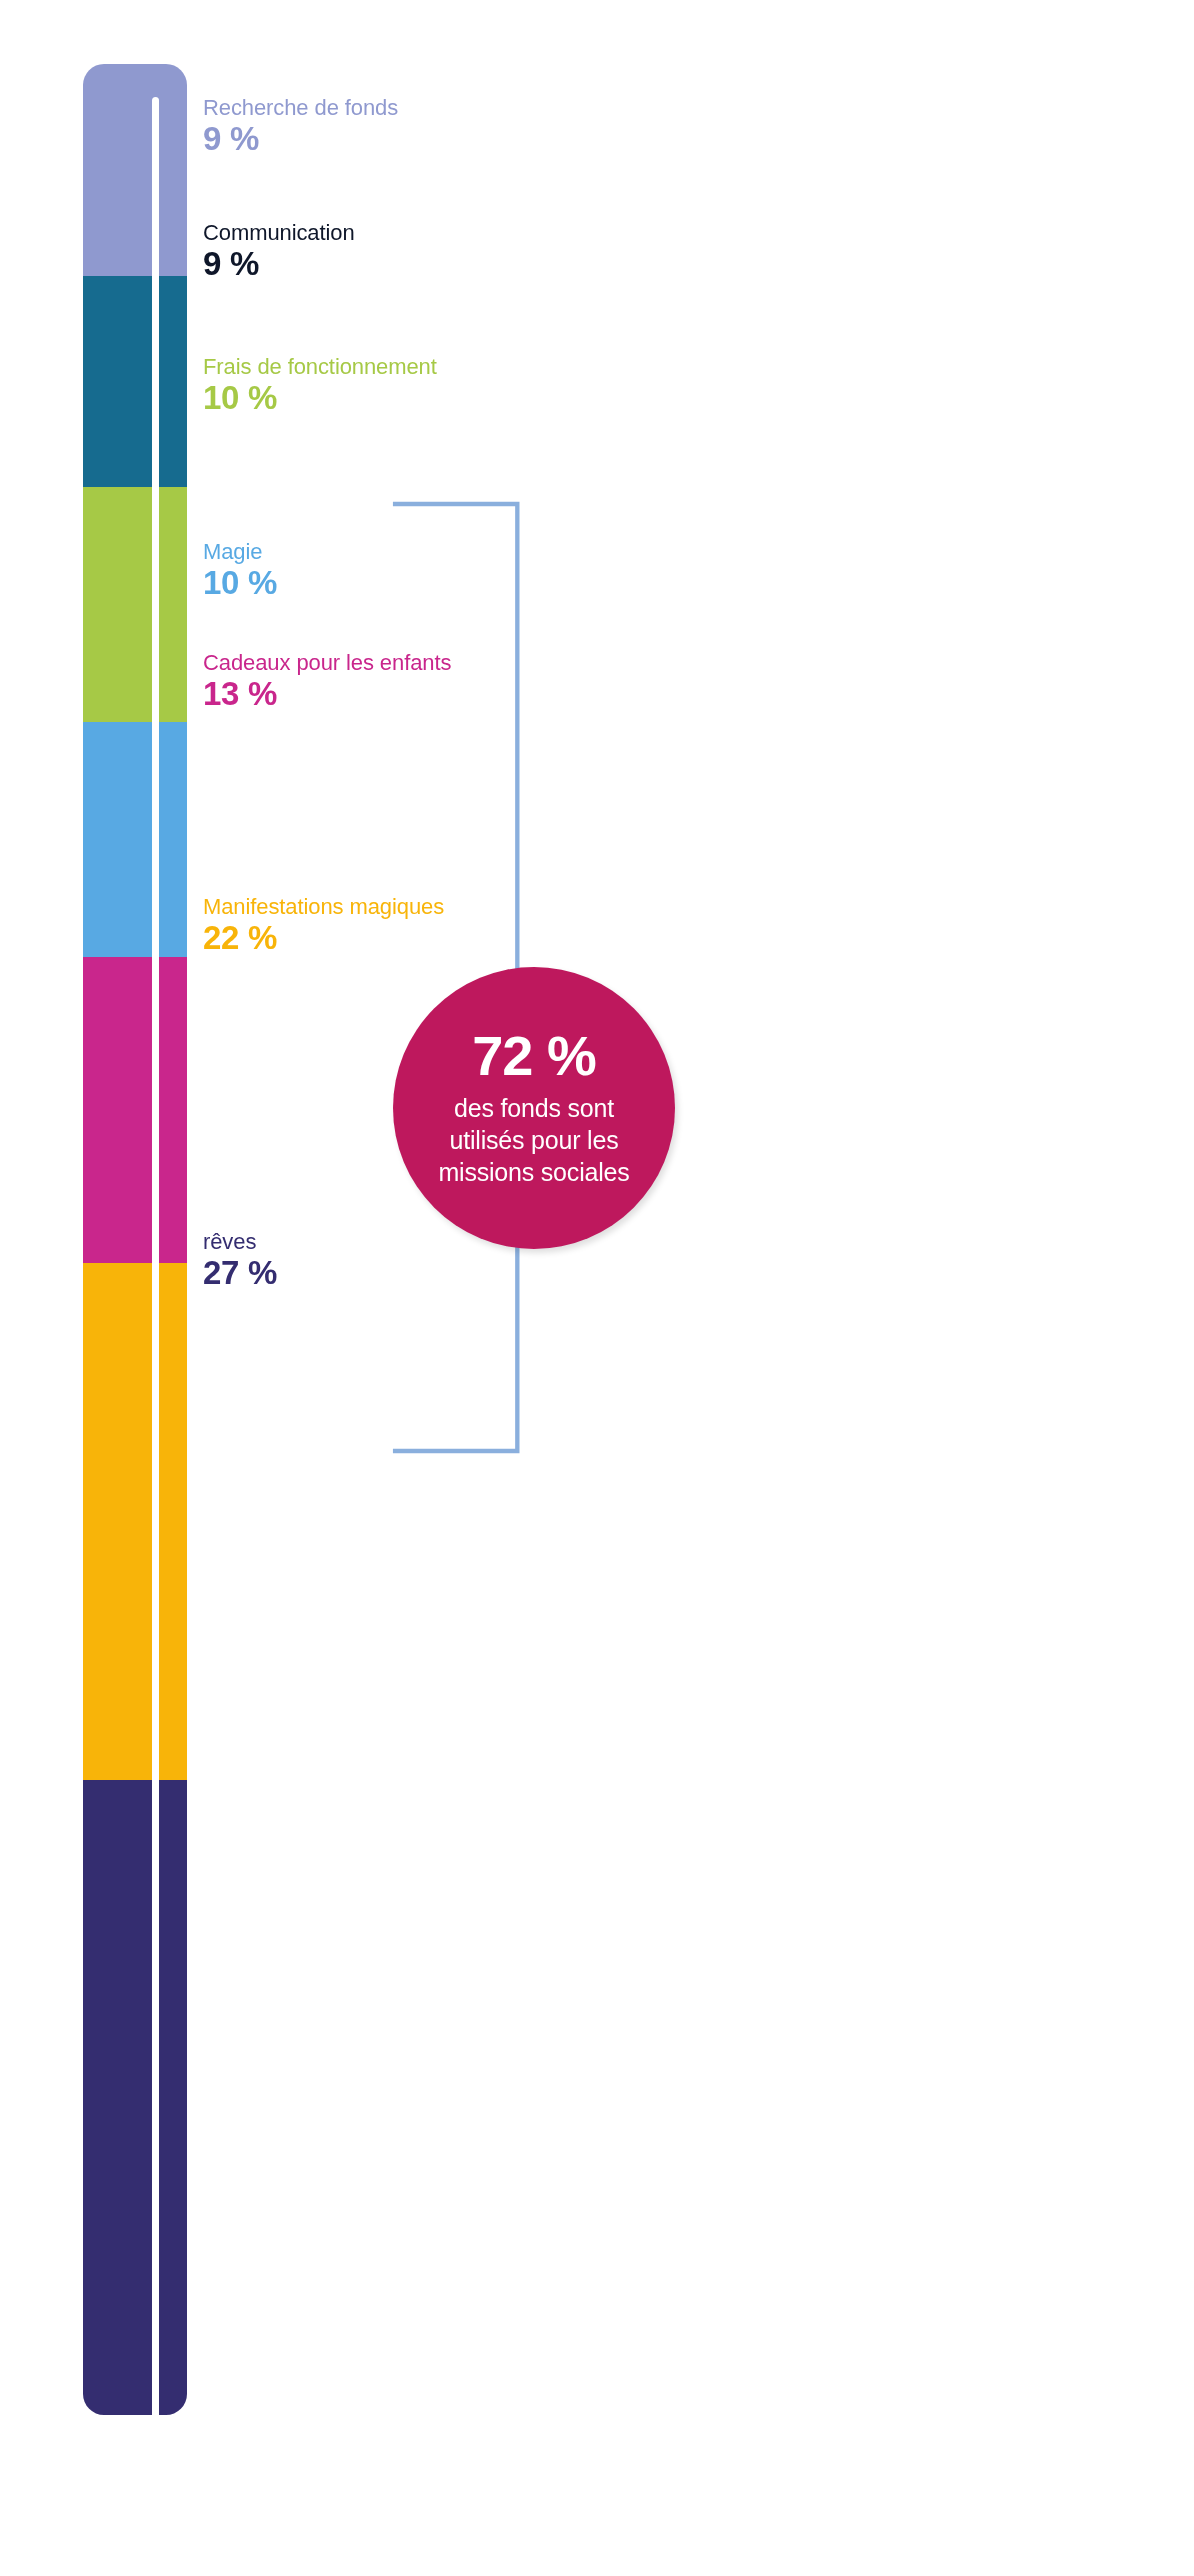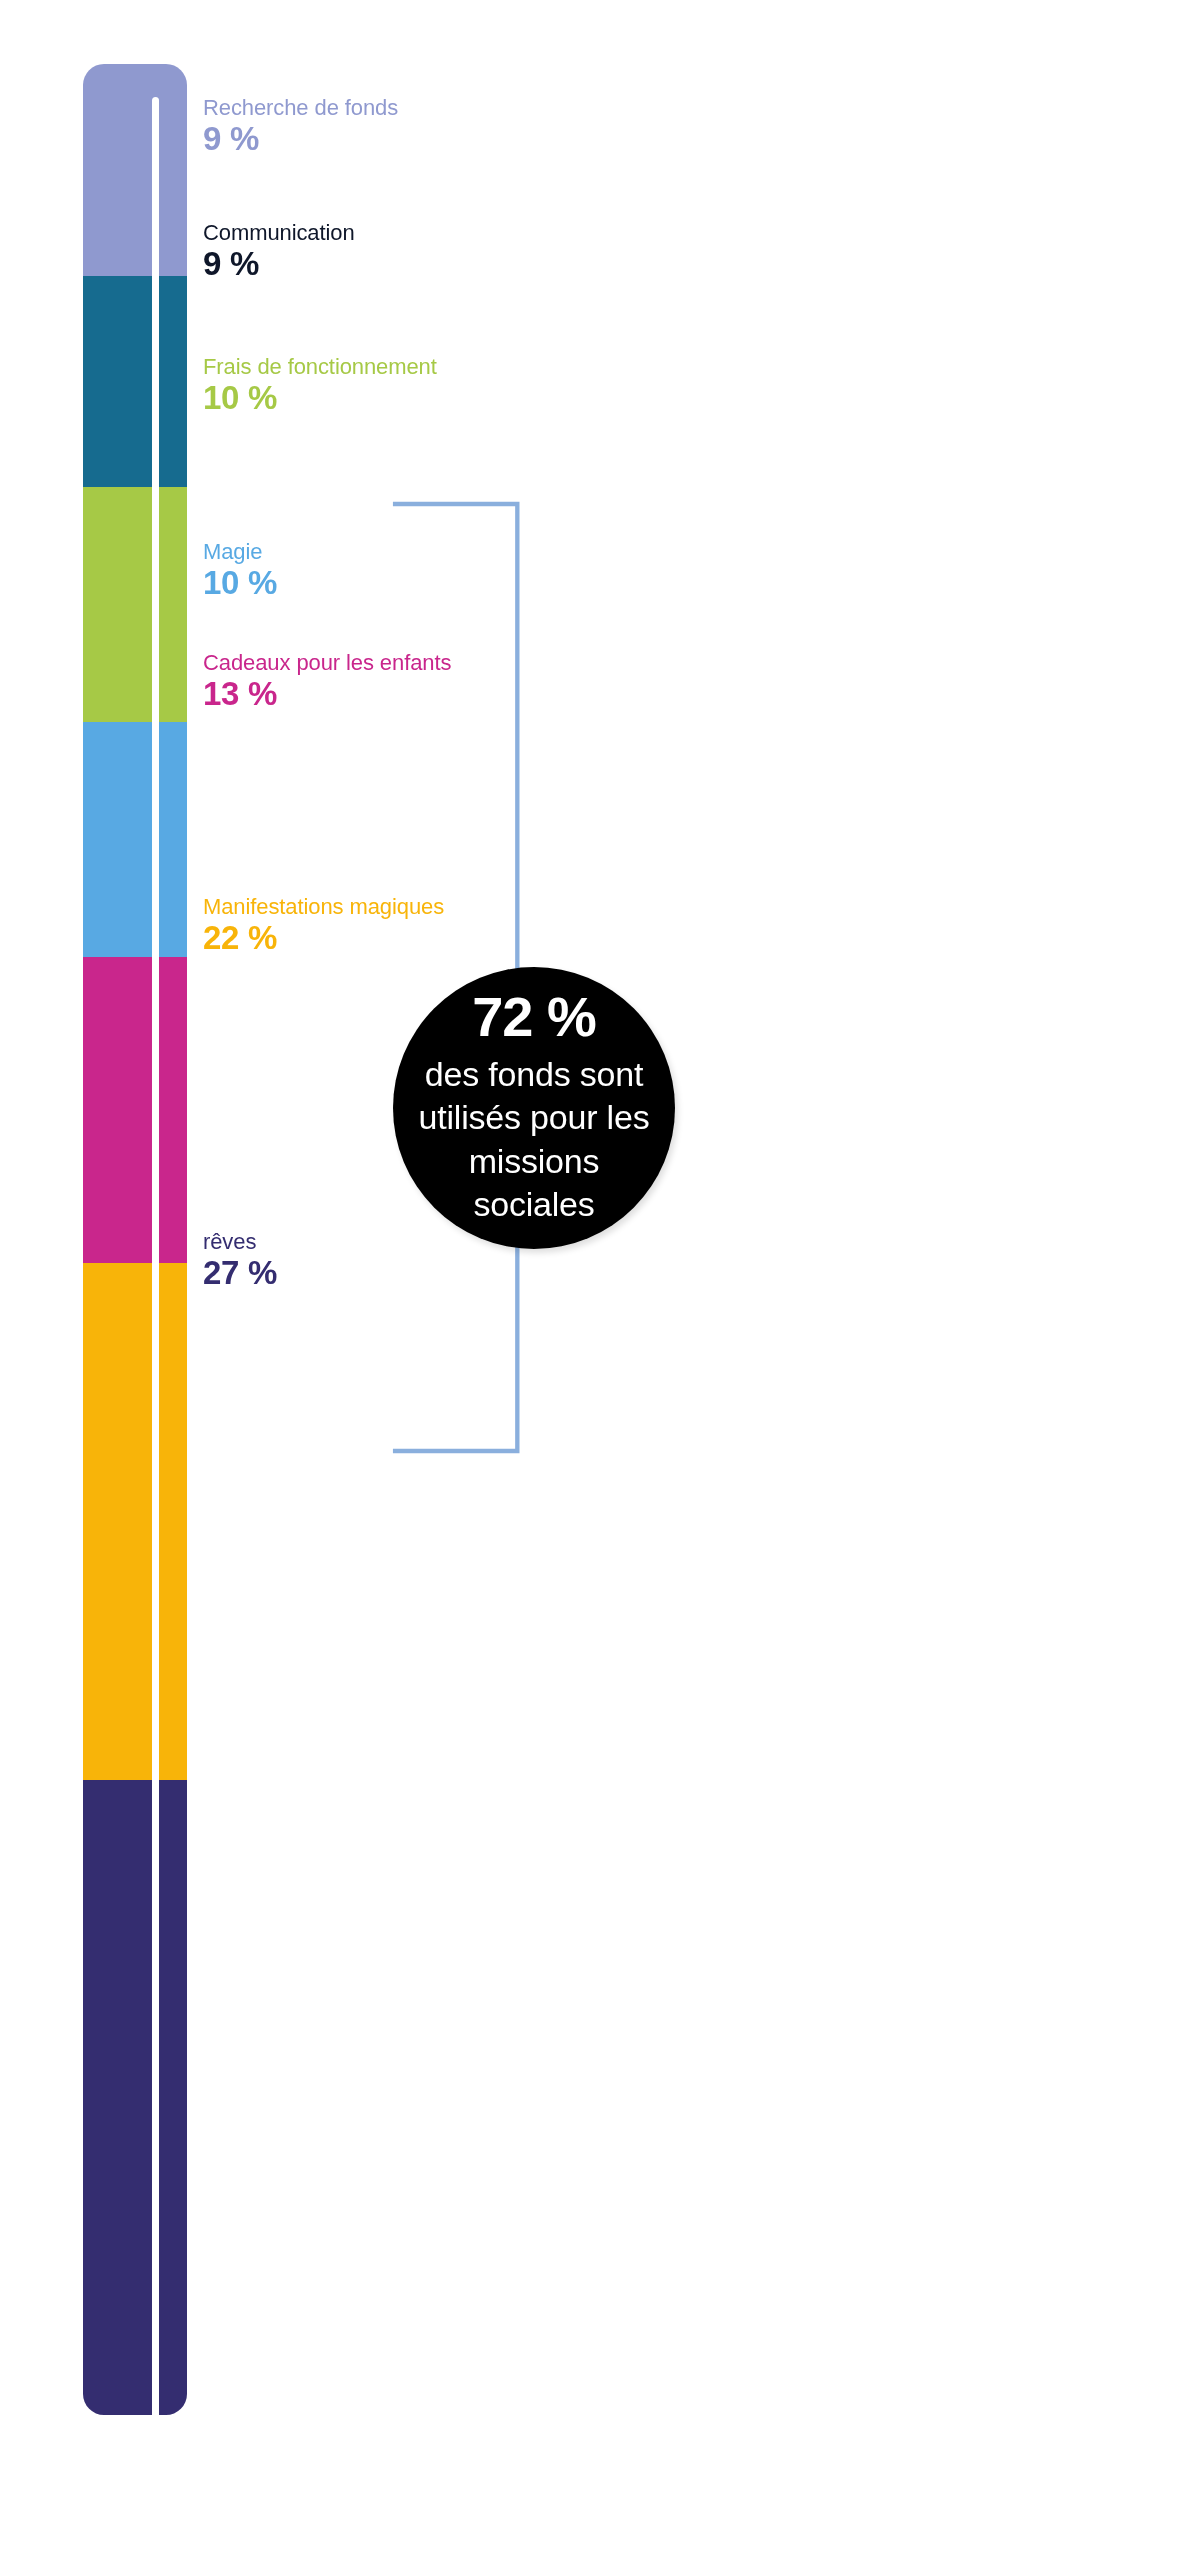--- a/index.html
+++ b/index.html
@@ -82,21 +82,21 @@
     text-align:center;
   }
   #circle .big {
     font-size:56px;
     font-weight:bold;
     letter-spacing:-1px;
     line-height:1;
     margin-bottom:7.7px;
   }
   #circle .sub {
-    font-size:34px;
+    font-size:25px;
     line-height:1.28;
     font-weight:400;
     letter-spacing:-0.2px;
     padding:0 13.5px;
     text-align:center;
   }
 </style>
 </head>
 <body>
 
@@ -149,21 +149,21 @@
   <div class="label" style="top: 895px; color: rgb(248, 180, 9);">
     <span class="name">Manifestations magiques</span>
     <span class="pct">22 %</span>
   </div>
 
   <div class="label" style="top: 1230px; color: rgb(52, 45, 112);">
     <span class="name">rêves</span>
     <span class="pct">27 %</span>
   </div>
 
-  <div id="circle" style="background: #000000; color: rgb(255, 255, 255);">
+  <div id="circle" style="background: #be185d; color: rgb(255, 255, 255);">
     <div class="big">72 %</div>
     <div class="sub">
       <div>des fonds sont</div>
       <div>utilisés pour les</div>
       <div>missions sociales</div>
     </div>
   </div>
 
 </div>
 

